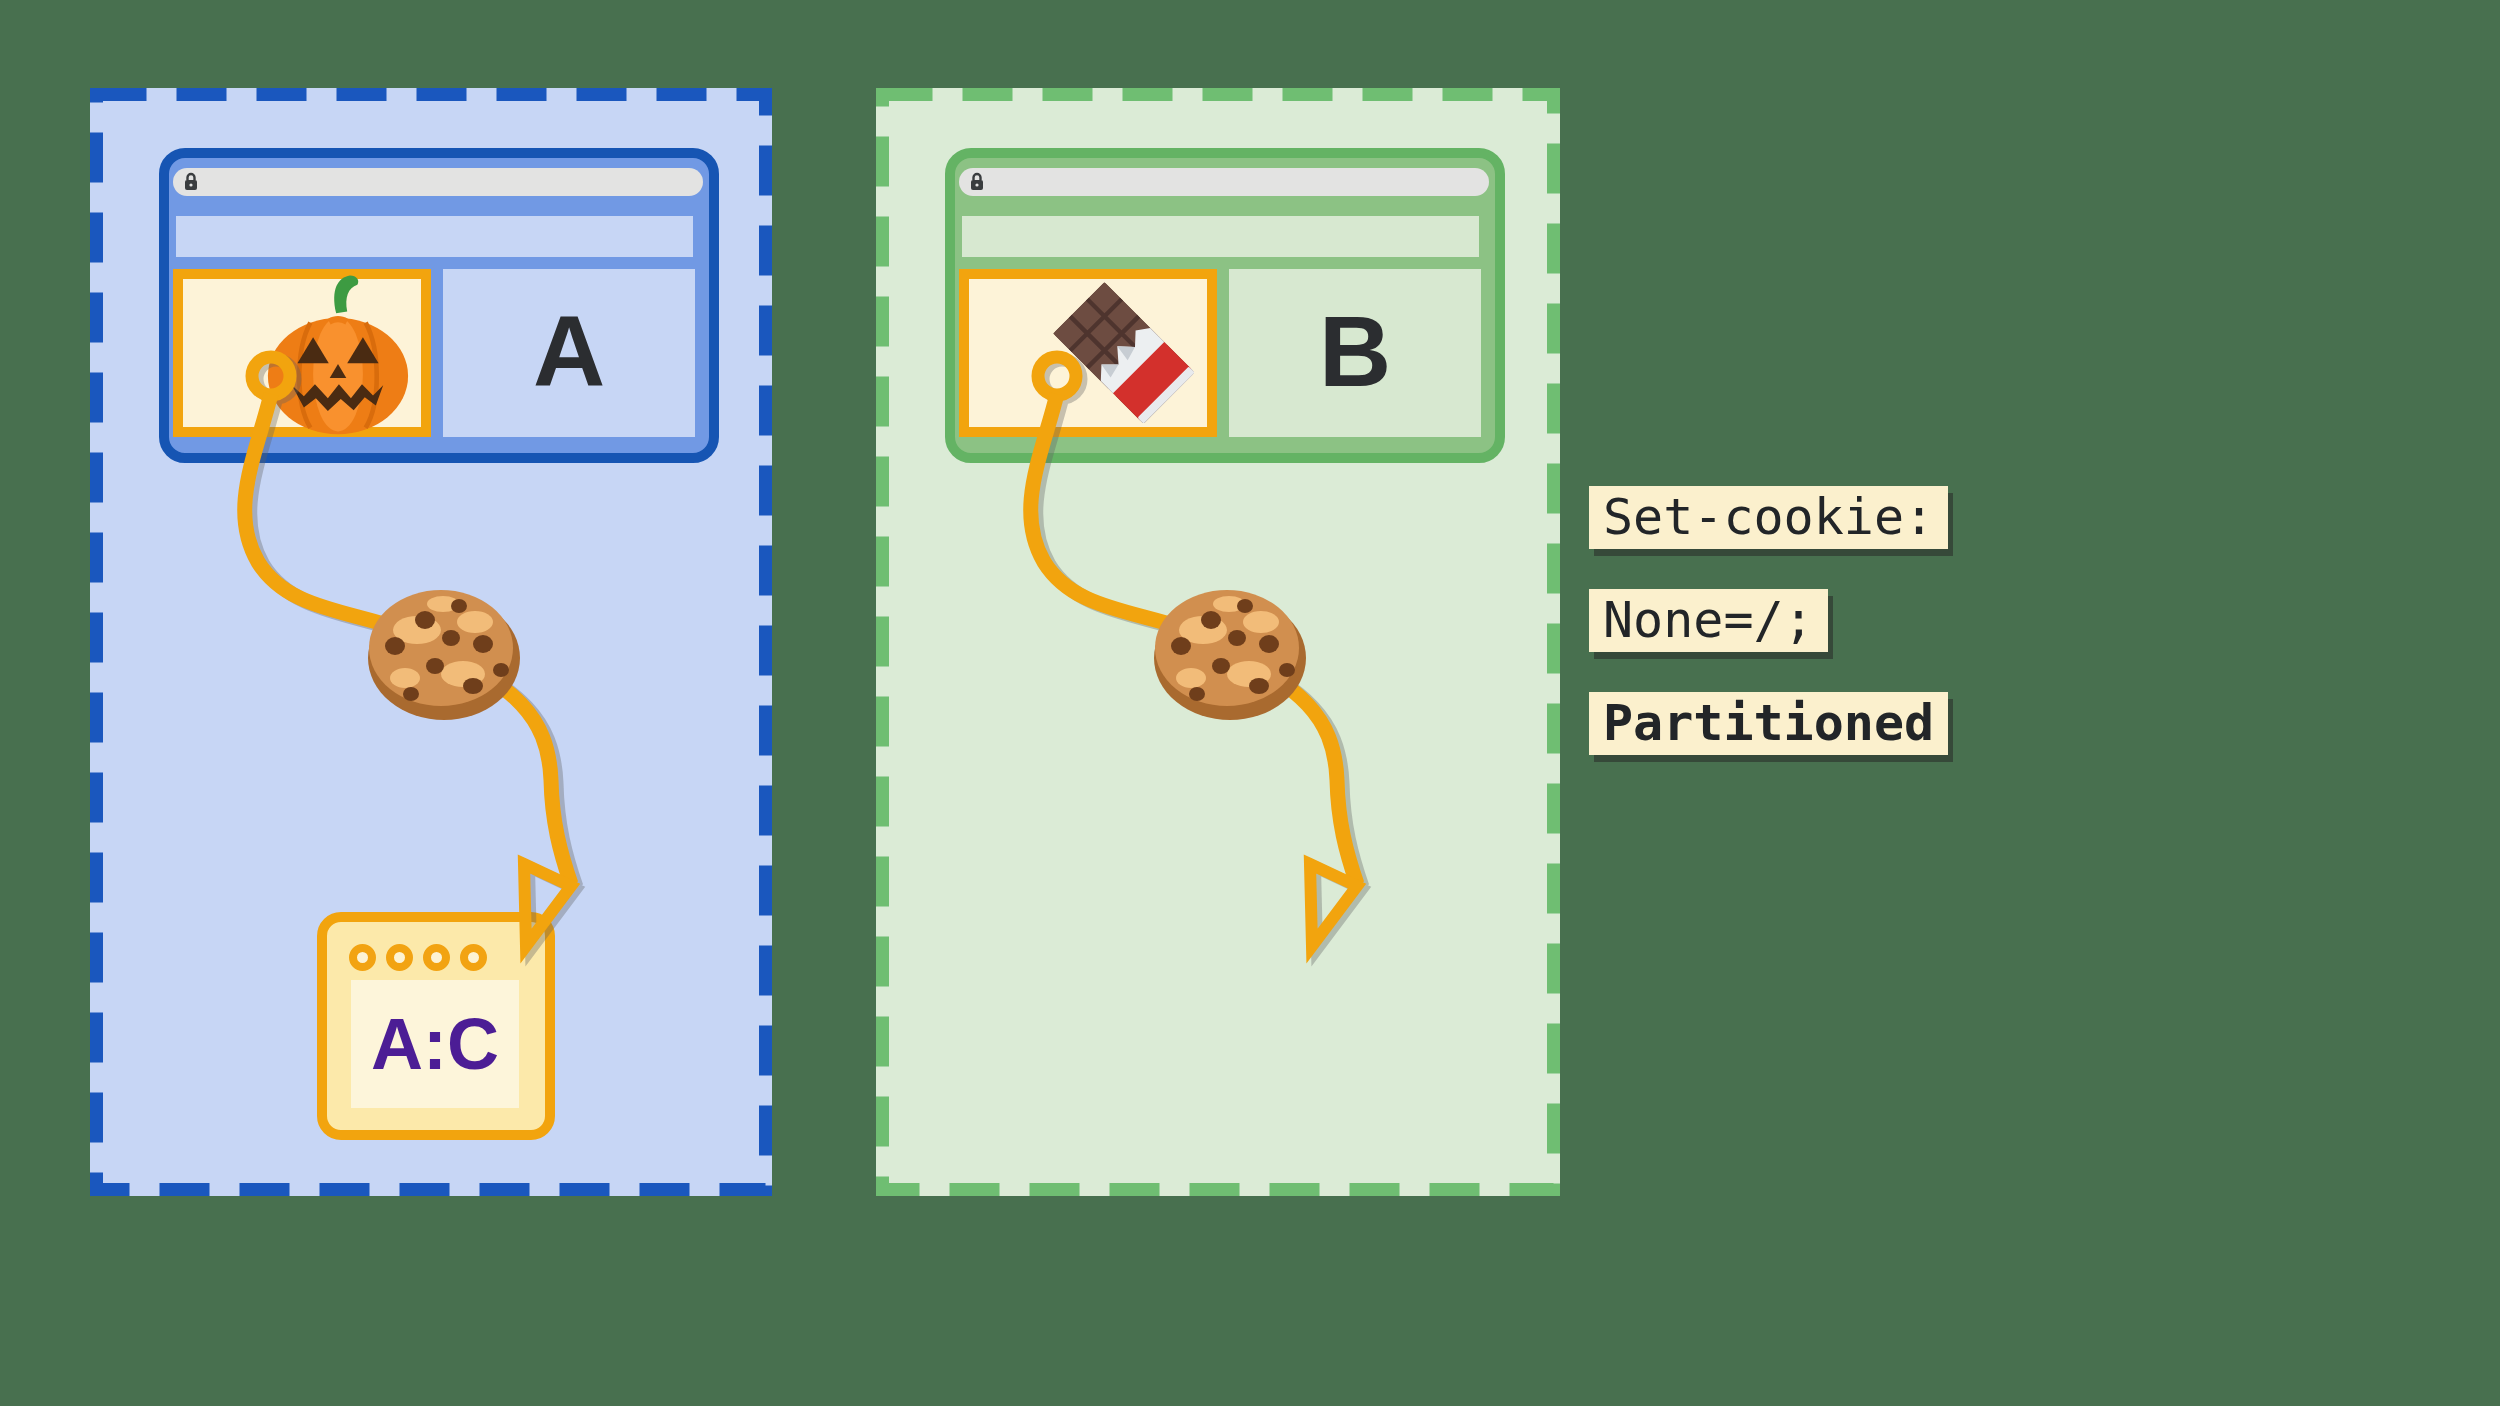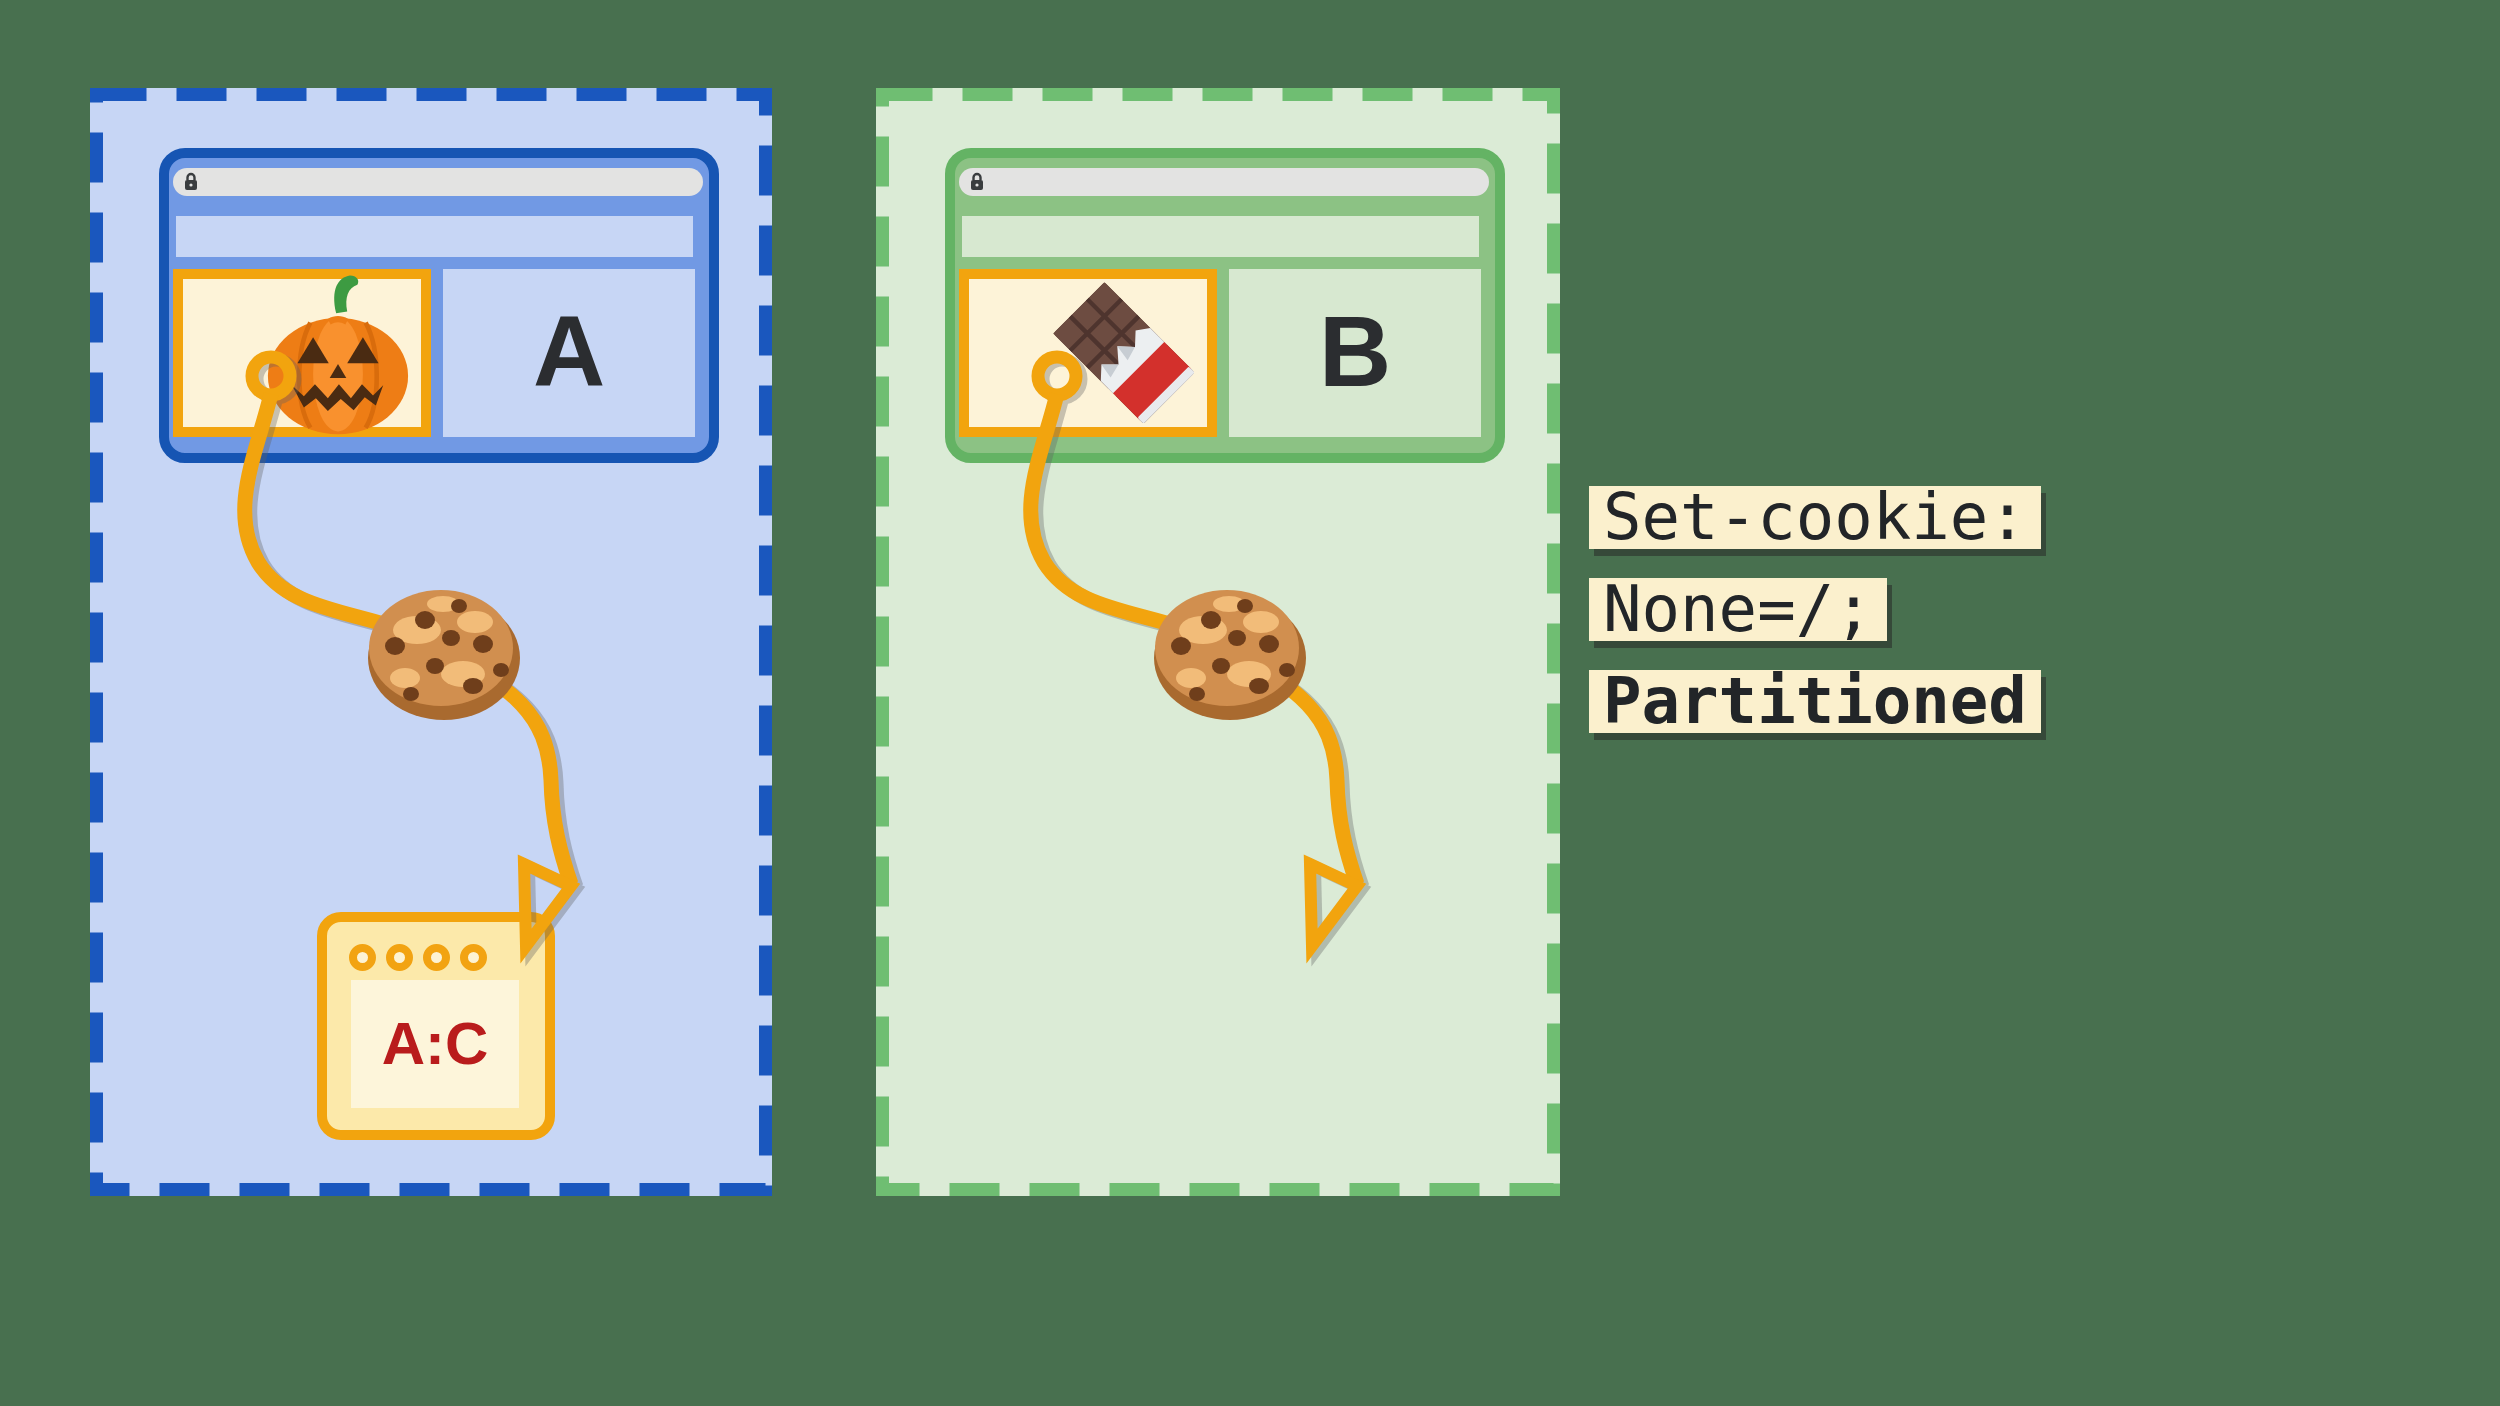--- a/index.html
+++ b/index.html
@@ -58,33 +58,33 @@
   }
   .jar-dots { position:absolute; left:22px; top:22px; display:flex; gap:10px; }
   .jar-dot {
     width:27px; height:27px; box-sizing:border-box; border-radius:50%;
     border:8px solid #F2A312; background:#FDF3D4;
   }
   .jar-inner {
     position:absolute; left:24px; right:26px; top:58px; bottom:22px;
     background:#FDF5DA; display:flex; align-items:center; justify-content:center;
   }
-  .jar-label { font-size:60px; font-weight:bold; color:#b91c1c; line-height:1; }
+  .jar-label { font-size:72px; font-weight:bold; color:#4c1d95; line-height:1; }
 
   
   .overlay { position:absolute; inset:0; z-index:10; pointer-events:none; }
   .flow { filter:drop-shadow(5px 3px 0 rgba(96,96,96,0.35)); }
 
   
   .code-block { position:absolute; left:1589px; top:486px; z-index:5; }
   .code-line {
     display:table; height:62px; line-height:63px; padding:0 14px;
-    margin-bottom:29px; white-space:pre;
+    margin-bottom:40px; white-space:pre;
     font-family:"DejaVu Sans Mono","Liberation Mono",monospace;
-    font-size:64px; color:#222528; background:#FBF0CD;
+    font-size:50px; color:#222528; background:#FBF0CD;
     box-shadow:5px 7px 0 rgba(40,42,40,0.55);
   }
   .code-line.bold { font-weight:bold; }
 </style>
 </head>
 <body>
 
 <div class="stage">
 
   <svg width="0" height="0" style="position:absolute" aria-hidden="true">

